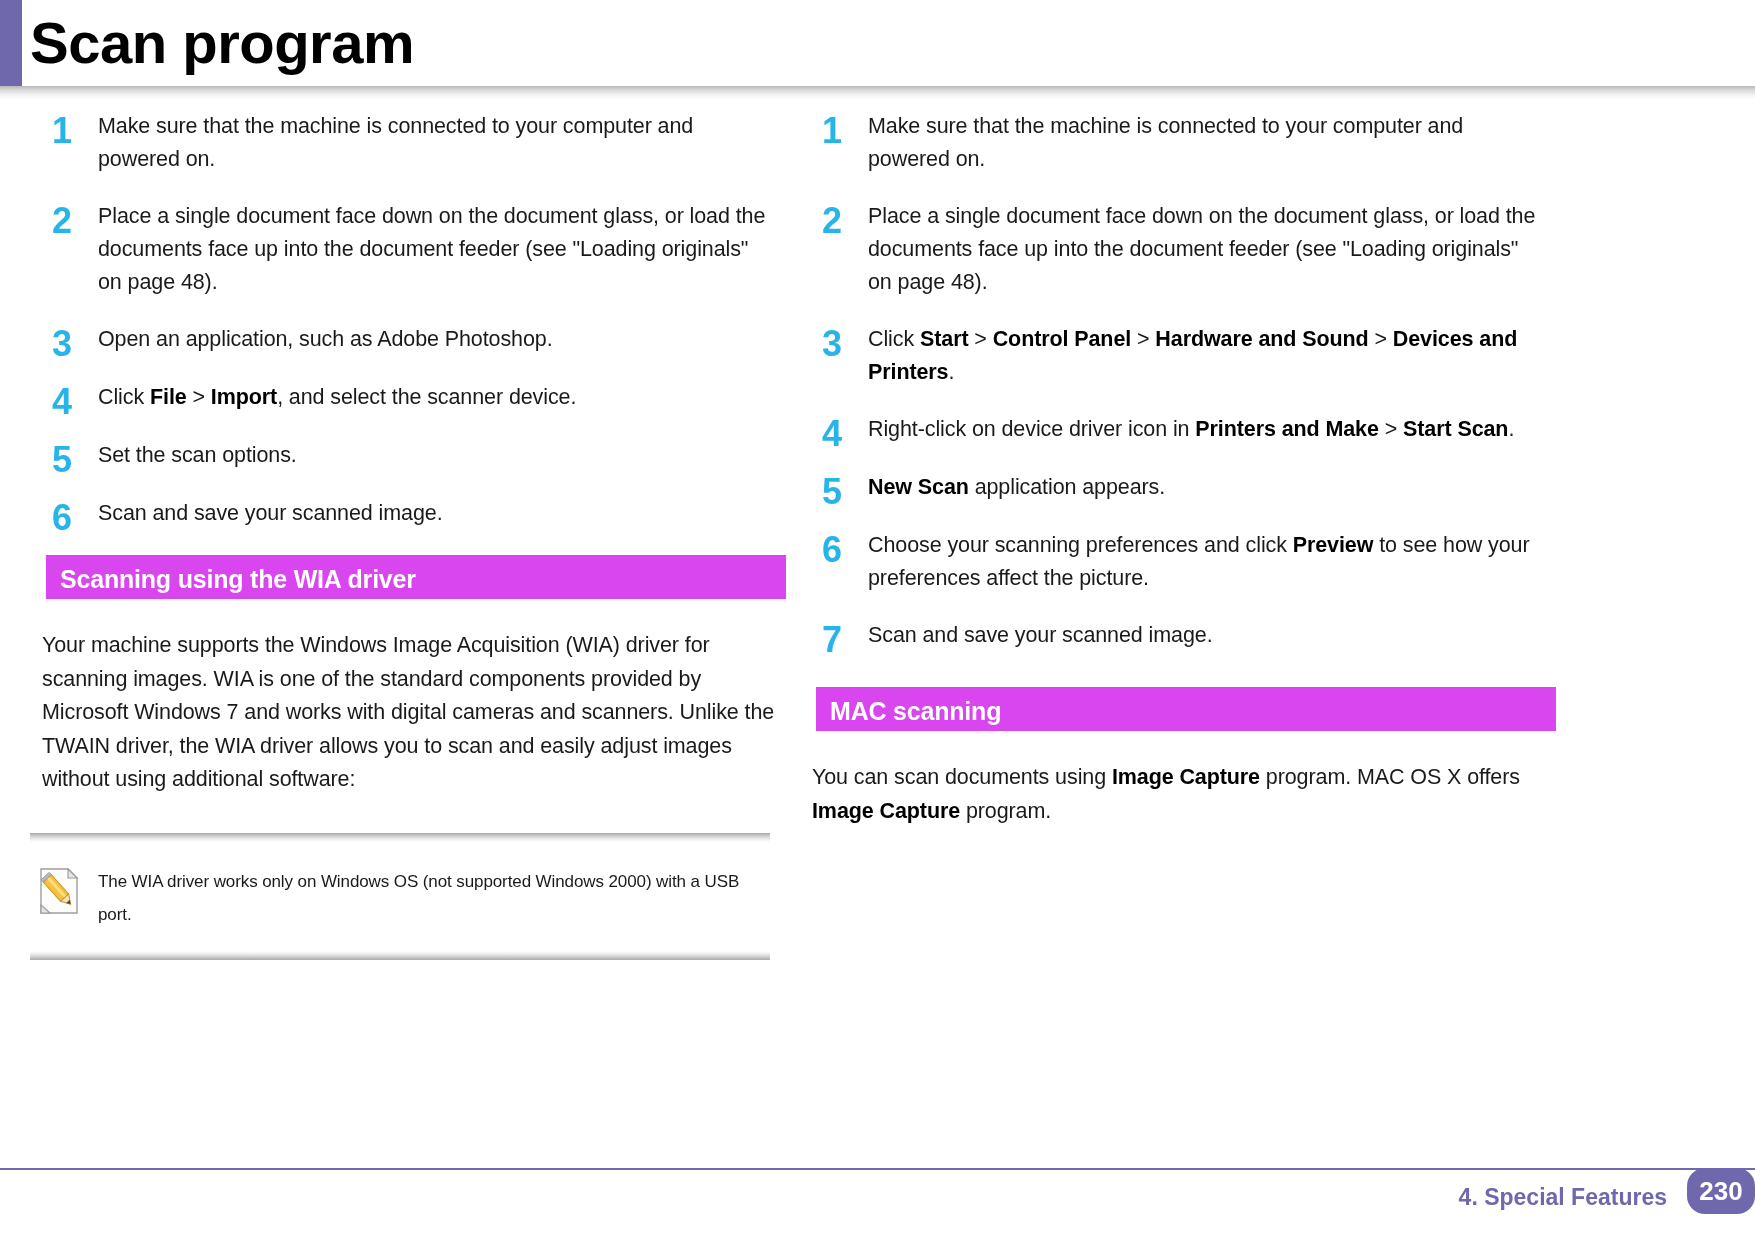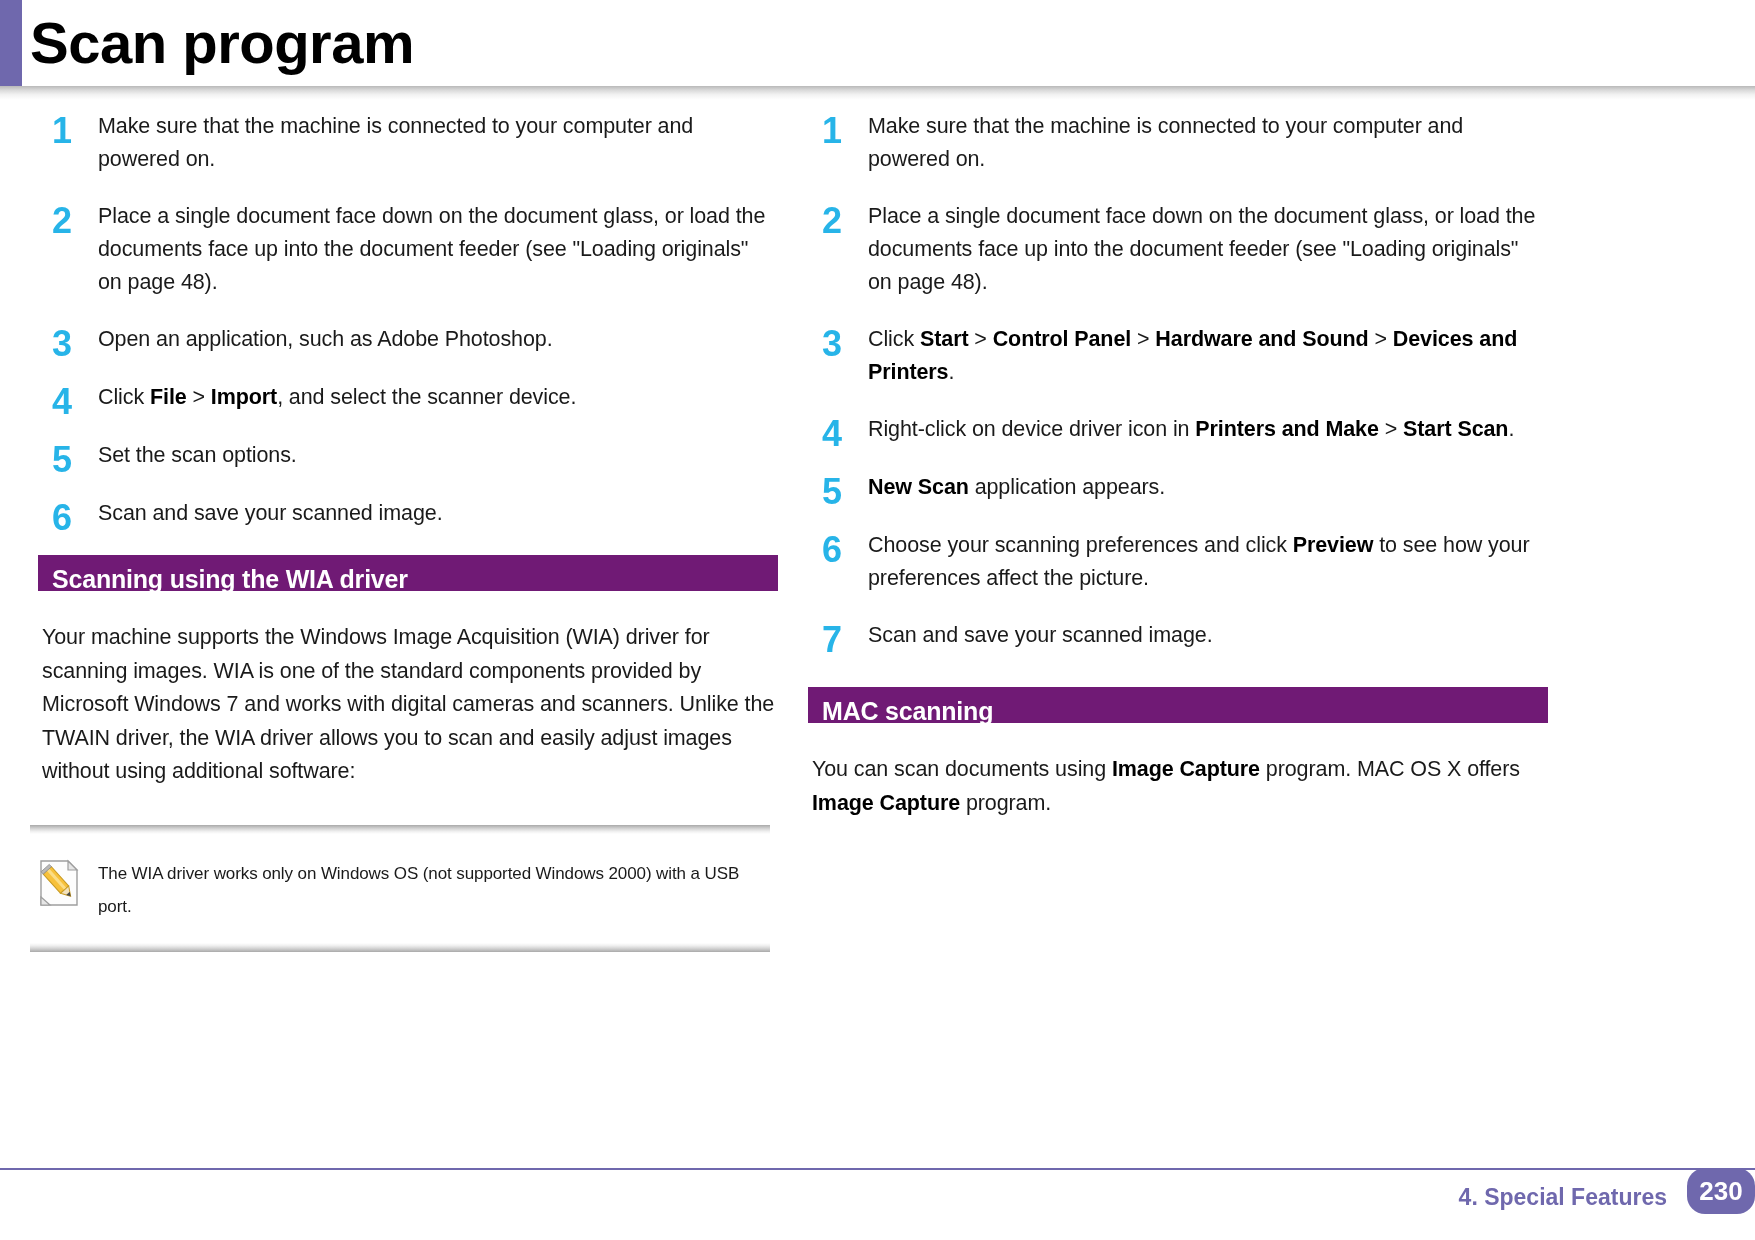--- a/index.html
+++ b/index.html
@@ -94,23 +94,23 @@
     line-height: 33px;
     color: #1a1a1a;
     letter-spacing: -0.1px;
   }
   .step-text b { font-weight: bold; color: #000; }
   .gt { font-weight: normal; }
 
   
   .section-banner {
     position: relative;
-    background: #701a75;
-    height: 36px;
-    margin: 14px 0 30px 8px;
+    background: #d946ef;
+    height: 44px;
+    margin: 14px 0 30px 16px;
     width: 740px;
   }
   .section-banner .label {
     position: absolute;
     left: 14px;
     top: 0;
     line-height: 48px;
     font-size: 25px;
     font-weight: bold;
     color: #ffffff;

